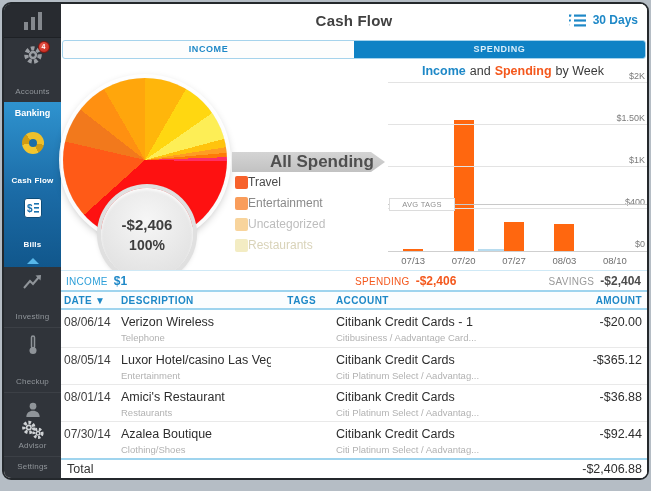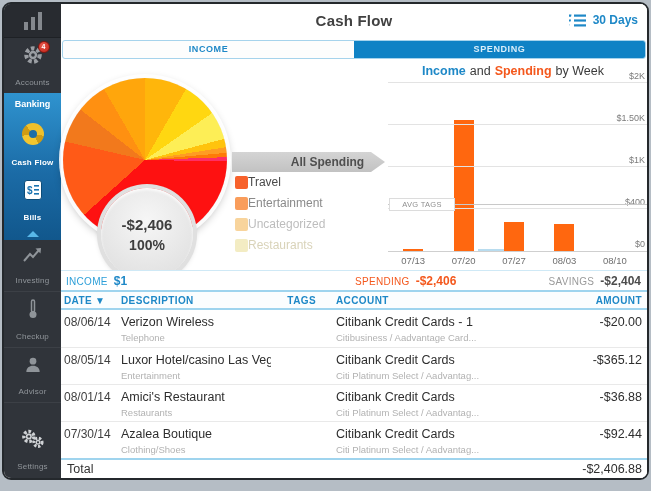--- a/index.html
+++ b/index.html
@@ -7,21 +7,21 @@
   body { font-family:"Liberation Sans", sans-serif; background:#b5bdc5; overflow:hidden; }
   .page { position:relative; width:651px; height:491px; background:#b5bdc5; }
   .window { position:absolute; left:2px; top:2px; width:647px; height:478px;
             border:2px solid #24282c; border-radius:9px; background:#fff; overflow:hidden; }
 
   
   .sidebar { position:absolute; left:0; top:0; bottom:0; width:57px; background:#30343a; text-align:center; }
   .logo { height:34px; background:#282b30; border-bottom:1px solid #1e2125; display:flex; align-items:center; justify-content:center; }
   .side-item { display:block; padding:7px 0 6px; position:relative; }
   .side-item.gray { border-bottom:1px solid #3c4046; }
-  .side-label { display:block; font-size:8px; color:#90959a; margin-top:9px; letter-spacing:.2px; }
+  .side-label { display:block; font-size:8px; color:#90959a; margin-top:18px; letter-spacing:.2px; }
   .side-label.white { color:#fff; font-weight:bold; }
   .icon-wrap { position:relative; display:inline-block; }
   .badge { position:absolute; top:-4px; right:-7px; width:12px; height:12px; border-radius:50%;
            background:radial-gradient(circle at 35% 30%, #e9564a, #c02418); border:1px solid #801610;
            color:#fff; font-size:7px; font-weight:bold; line-height:10px; text-align:center; }
   .banking { background:linear-gradient(180deg,#2f93cf 0%, #1b6ba6 55%, #11578c 100%); padding:4px 0 12px; position:relative; }
   .banking-title { font-size:9px; font-weight:bold; color:#fff; padding:2px 0 7px; }
   .donut-icon { display:inline-block; width:22px; height:22px; border-radius:50%; position:relative;
     background:conic-gradient(#efc02c 0 100deg, #cf9c14 100deg 150deg, #f2c62f 150deg 260deg, #cf9c14 260deg 320deg, #efc02c 320deg 360deg); }
   .donut-icon::after { content:""; position:absolute; left:7px; top:7px; width:8px; height:8px; border-radius:50%; background:#1c6da6; }
@@ -47,21 +47,21 @@
   .hole { position:absolute; left:38px; top:110px; width:92px; height:92px; border-radius:50%;
           background:radial-gradient(circle at 50% 35%, #f6f6f6, #dcdcdc);
           box-shadow:0 0 0 4px #e0e0e0, 0 2px 6px rgba(0,0,0,.35), inset 0 2px 3px rgba(255,255,255,.9);
           display:flex; flex-direction:column; align-items:center; justify-content:center; gap:4px; }
   .hole-val { font-size:15px; font-weight:bold; color:#3e3e3e; }
   .hole-pct { font-size:14px; font-weight:bold; color:#3e3e3e; }
 
   .banner { position:absolute; left:171px; top:148px; width:153px; height:20px;
             background:linear-gradient(180deg,#d4d4d4,#c2c2c2);
             clip-path:polygon(0 0, calc(100% - 14px) 0, 100% 50%, calc(100% - 14px) 100%, 0 100%);
-            font-size:12px; font-weight:bold; color:#4f4f4f; line-height:20px; padding-left:38px; cursor:pointer;text-align:center; }
+            font-size:17px; font-weight:bold; color:#4f4f4f; line-height:20px; padding-left:38px; cursor:pointer; }
   .legend { position:absolute; left:174px; top:170px; width:150px; }
   .legend-item { display:flex; align-items:center; height:16px; margin-bottom:5px; cursor:pointer; }
   .swatch { width:13px; height:13px; border-radius:2px; flex:0 0 13px; }
   .leg-label { font-size:12px; white-space:nowrap; }
 
   
   .barchart { position:absolute; left:327px; top:58px; width:260px; height:208px; }
   .bar-title { position:absolute; left:2px; top:2px; font-size:12.5px; color:#3a3a3a; white-space:nowrap;margin-left:32px; }
   .bar-title .w { margin-right:4px; }
   .t-income { color:#1e88c7; font-weight:bold; }

